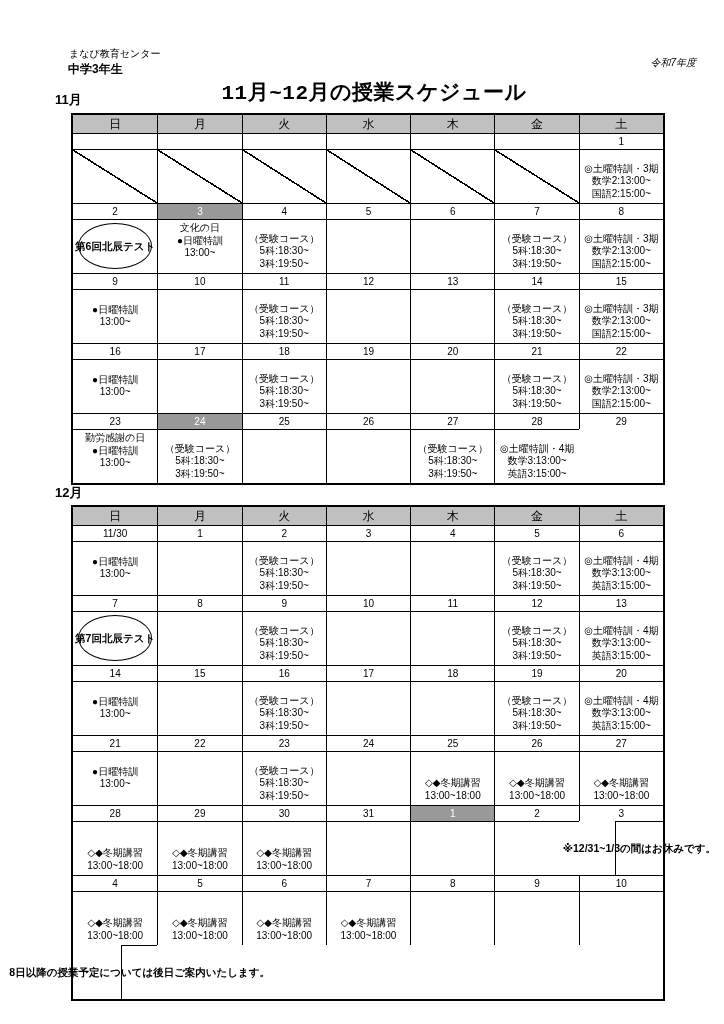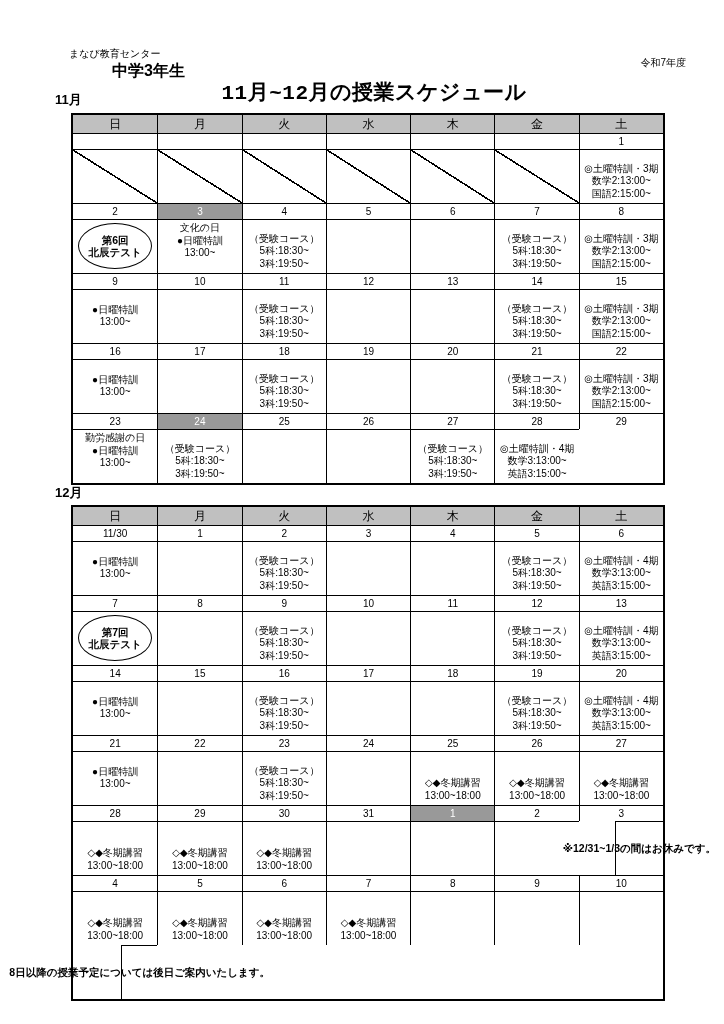--- a/index.html
+++ b/index.html
@@ -1,21 +1,21 @@
 <!DOCTYPE html>
 <html><head>
 <meta charset="utf-8">
 <style>
   html,body { margin:0; padding:0; background:#fff; }
   body { width:724px; height:1024px; font-family:"Liberation Sans","DejaVu Sans",sans-serif; color:#000; }
   .page { position:relative; width:724px; height:1024px; overflow:hidden; background:#fff;padding-left:24px; }
 
   .org      { position:absolute; left:69px; top:47px; font-size:10px; }
-  .grade    { position:absolute; left:68px; top:61px; font-size:16px; font-weight:bold;margin-left:44px; }
-  .nendo    { position:absolute; right:62px; top:56px; font-size:10px; }
+  .grade    { position:absolute; left:68px; top:61px; font-size:12px; font-weight:bold; }
+  .nendo    { position:absolute; right:52px; top:56px; font-size:10px;font-style:italic; }
   .big-title{ position:absolute; left:0; right:0; top:78px; text-align:center; font-size:21px; font-weight:bold; letter-spacing:0.5px;font-family:Liberation Mono, monospace; }
 
   .month-label { position:absolute; left:55px; font-size:13px; font-weight:bold; }
   .label-0 { top:91px; }
   .label-1 { top:484px; }
 
   .cal { position:absolute; left:71px; width:590px; border:2px solid #000; background:#fff; }
   .cal-0 { top:113px; }
   .cal-1 { top:505px; }
 
@@ -30,21 +30,21 @@
 
   .content-row { position:relative; }
   .content-row > div { height:54px; position:relative; display:flex; flex-direction:column; align-items:center; font-size:10px; line-height:12.5px; padding:2px 0 3px; box-sizing:border-box; }
   .va-top { justify-content:flex-start; }
   .va-mid { justify-content:center; }
   .va-bot { justify-content:flex-end; }
   .ccell span { white-space:nowrap; }
 
   .slash { background-image:linear-gradient(to right top, transparent calc(50% - 0.8px), #000 calc(50% - 0.8px), #000 calc(50% + 0.8px), transparent calc(50% + 0.8px)); }
 
-  .circle { border:1.5px solid #000; border-radius:50%; width:72px; height:44px; display:flex; flex-direction:column; justify-content:center; align-items:center; font-weight:bold; font-size:10.5px; line-height:12px; }
+  .circle { border:1.5px solid #000; border-radius:50%; width:72px; height:44px; display:flex; flex-direction:row; justify-content:center; align-items:center; font-weight:bold; font-size:10.5px; line-height:12px; }
 
   .note { position:absolute; top:0; bottom:0; display:flex; align-items:center; justify-content:center; font-weight:bold; font-size:12px; white-space:nowrap; pointer-events:none;text-align:right; }
   .note.long { font-size:10.5px; }
 </style>
 </head>
 <body>
 
 <div class="page">
   <div class="org">まなび教育センター</div>
   <div class="grade">中学3年生</div>

